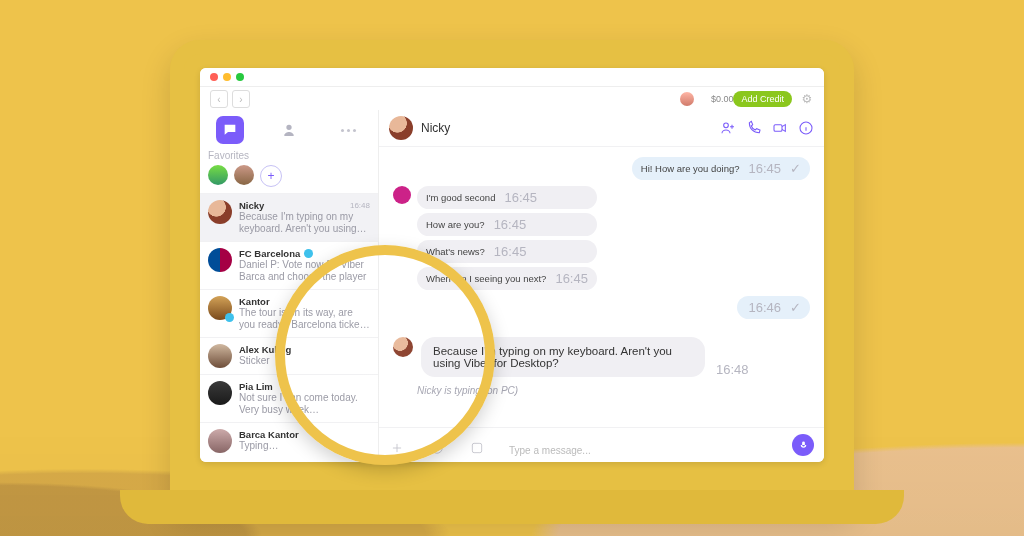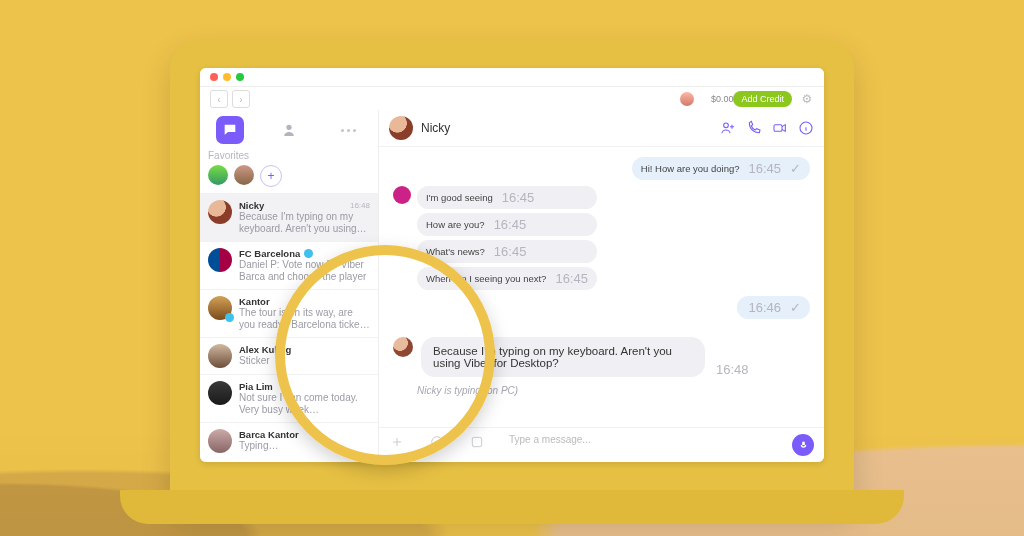--- a/index.html
+++ b/index.html
@@ -66,21 +66,21 @@
   .conv-actions svg{width:16px;height:16px;fill:none;stroke:#7b5cfa;stroke-width:1.6;}
   .messages{flex:1;padding:10px 14px 0;overflow:hidden;position:relative;}
   .row{display:flex;align-items:flex-start;gap:6px;margin-bottom:6px;text-align:center;}
   .row.out{justify-content:flex-end;}
   .row .av{width:18px;height:18px;border-radius:50%;flex:none;background:#c28;}
   .stack{display:flex;flex-direction:column;gap:4px;}
   .bubble{background:#f0eff3;border-radius:12px;padding:4px 9px;font-size:9.5px;color:#444;display:inline-flex;align-items:center;gap:6px;max-width:250px;}
   .bubble.out{background:#e5f0fa;}
   .bt{font-size:13px;color:#b5b5c0;margin-left:3px;}
   .typing{font-style:italic;color:#a6a6b2;font-size:10px;margin:8px 0 0 24px;}
-  .composer{border-top:1px solid #f1f1f3;display:flex;align-items:flex-start;padding:6px 10px;gap:24px;}
+  .composer{border-top:1px solid #f1f1f3;display:flex;align-items:flex-end;padding:6px 10px;gap:24px;}
   .comp-icon{width:16px;height:16px;color:#c3c3cc;display:flex;align-items:center;justify-content:center;}
   .comp-icon svg{width:14px;height:14px;fill:none;stroke:currentColor;stroke-width:1.5;}
   .comp-input{flex:1;font-size:10px;color:#bbb;}
   .mic{width:22px;height:22px;border-radius:50%;background:#7b5cfa;display:flex;align-items:center;justify-content:center;}
   .mic svg{width:11px;height:11px;fill:#fff;}
   
   .magnifier{position:absolute;width:200px;height:200px;left:275px;top:245px;border-radius:50%;
     border:10px solid #eec34b;box-shadow:0 6px 18px rgba(0,0,0,.18);pointer-events:none;
     background:radial-gradient(circle at 50% 50%, rgba(255,255,255,.05), rgba(255,255,255,0) 70%);}
   .big-bubble{background:#f0eff3;border-radius:14px;padding:8px 12px;font-size:11.5px;color:#333;max-width:260px;}
@@ -249,21 +249,21 @@
                 <span>Hi! How are you doing?</span>
                 <span class="bt">16:45</span>
                 <span class="bt">✓</span>
               </div>
             </div>
 
             <div class="row">
               <div class="av av-nicky"></div>
               <div class="stack">
                 <div class="bubble">
-                  <span>I'm good seeing</span>
+                  <span>I'm good second</span>
                     <span class="bt">16:45</span>
                 </div>
                 <div class="bubble">
                   <span>How are you?</span>
                     <span class="bt">16:45</span>
                 </div>
                 <div class="bubble">
                   <span>What's news?</span>
                     <span class="bt">16:45</span>
                 </div>

